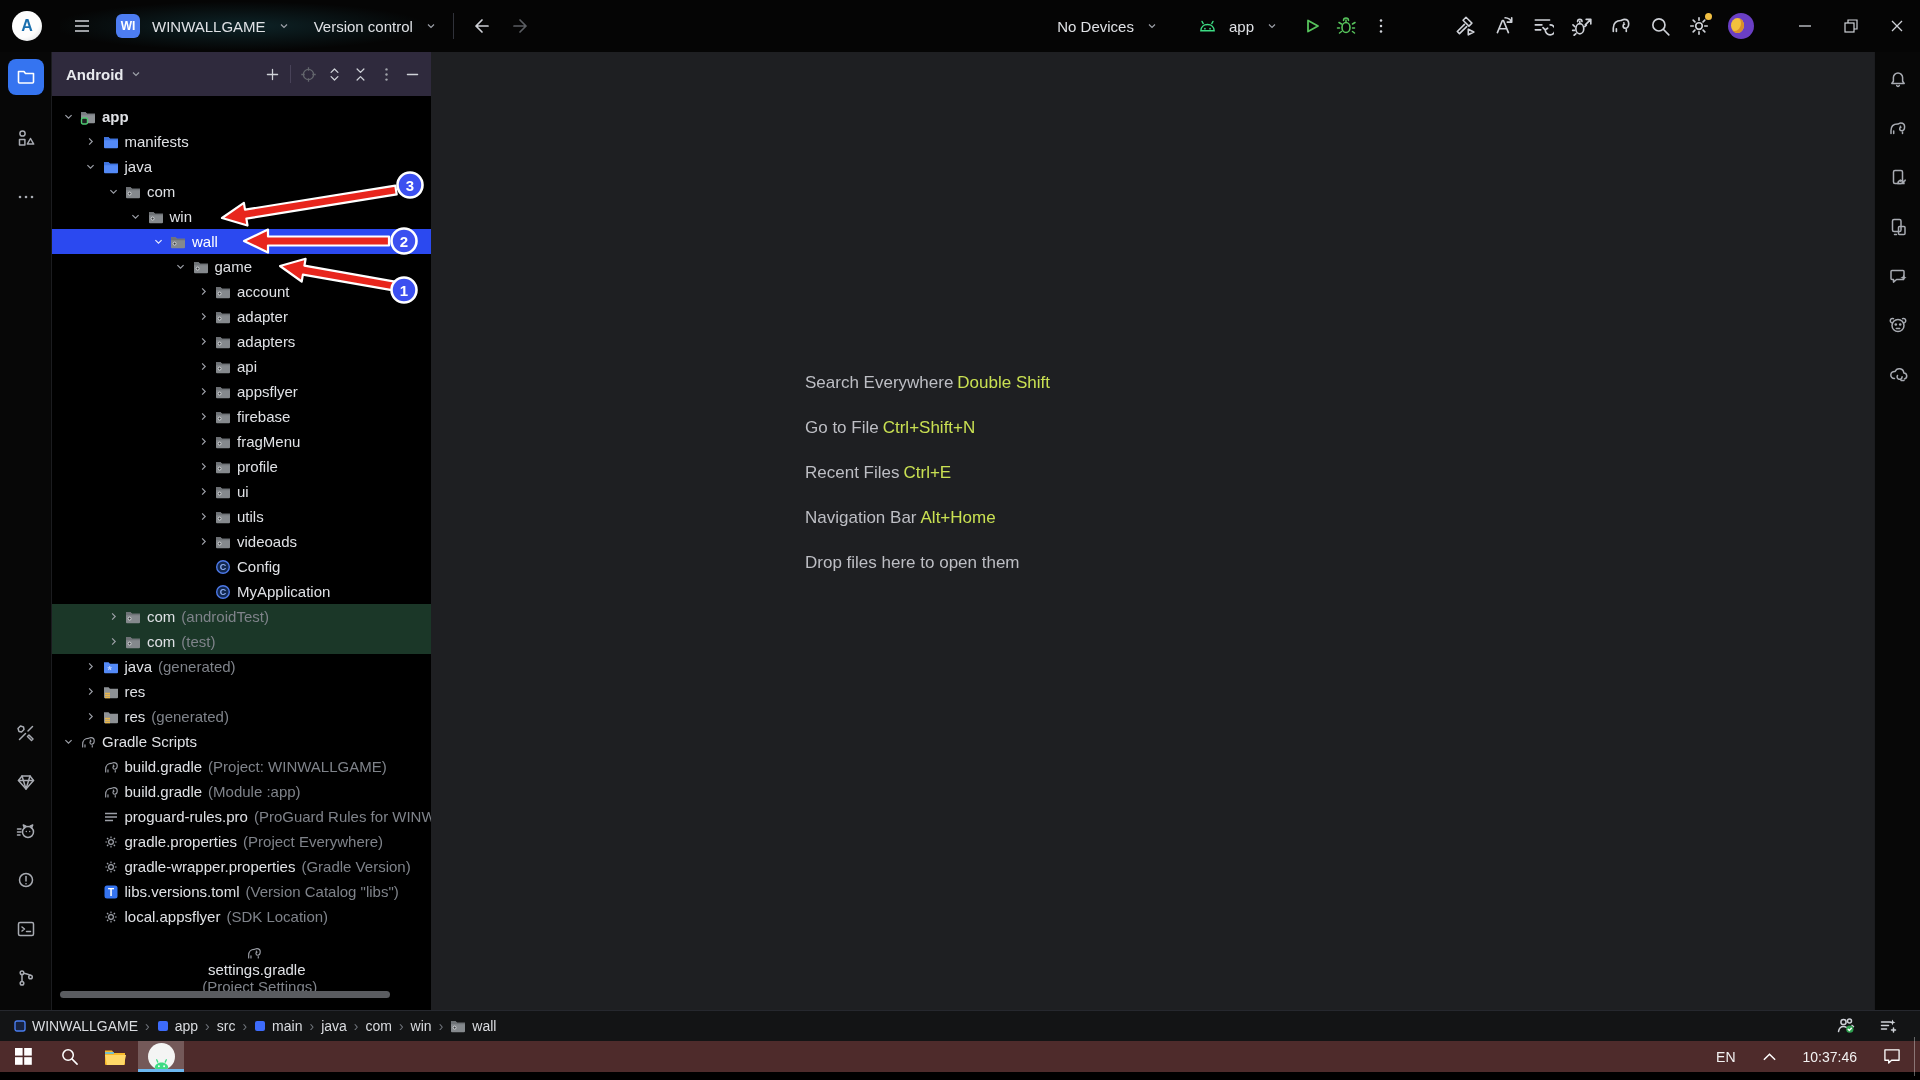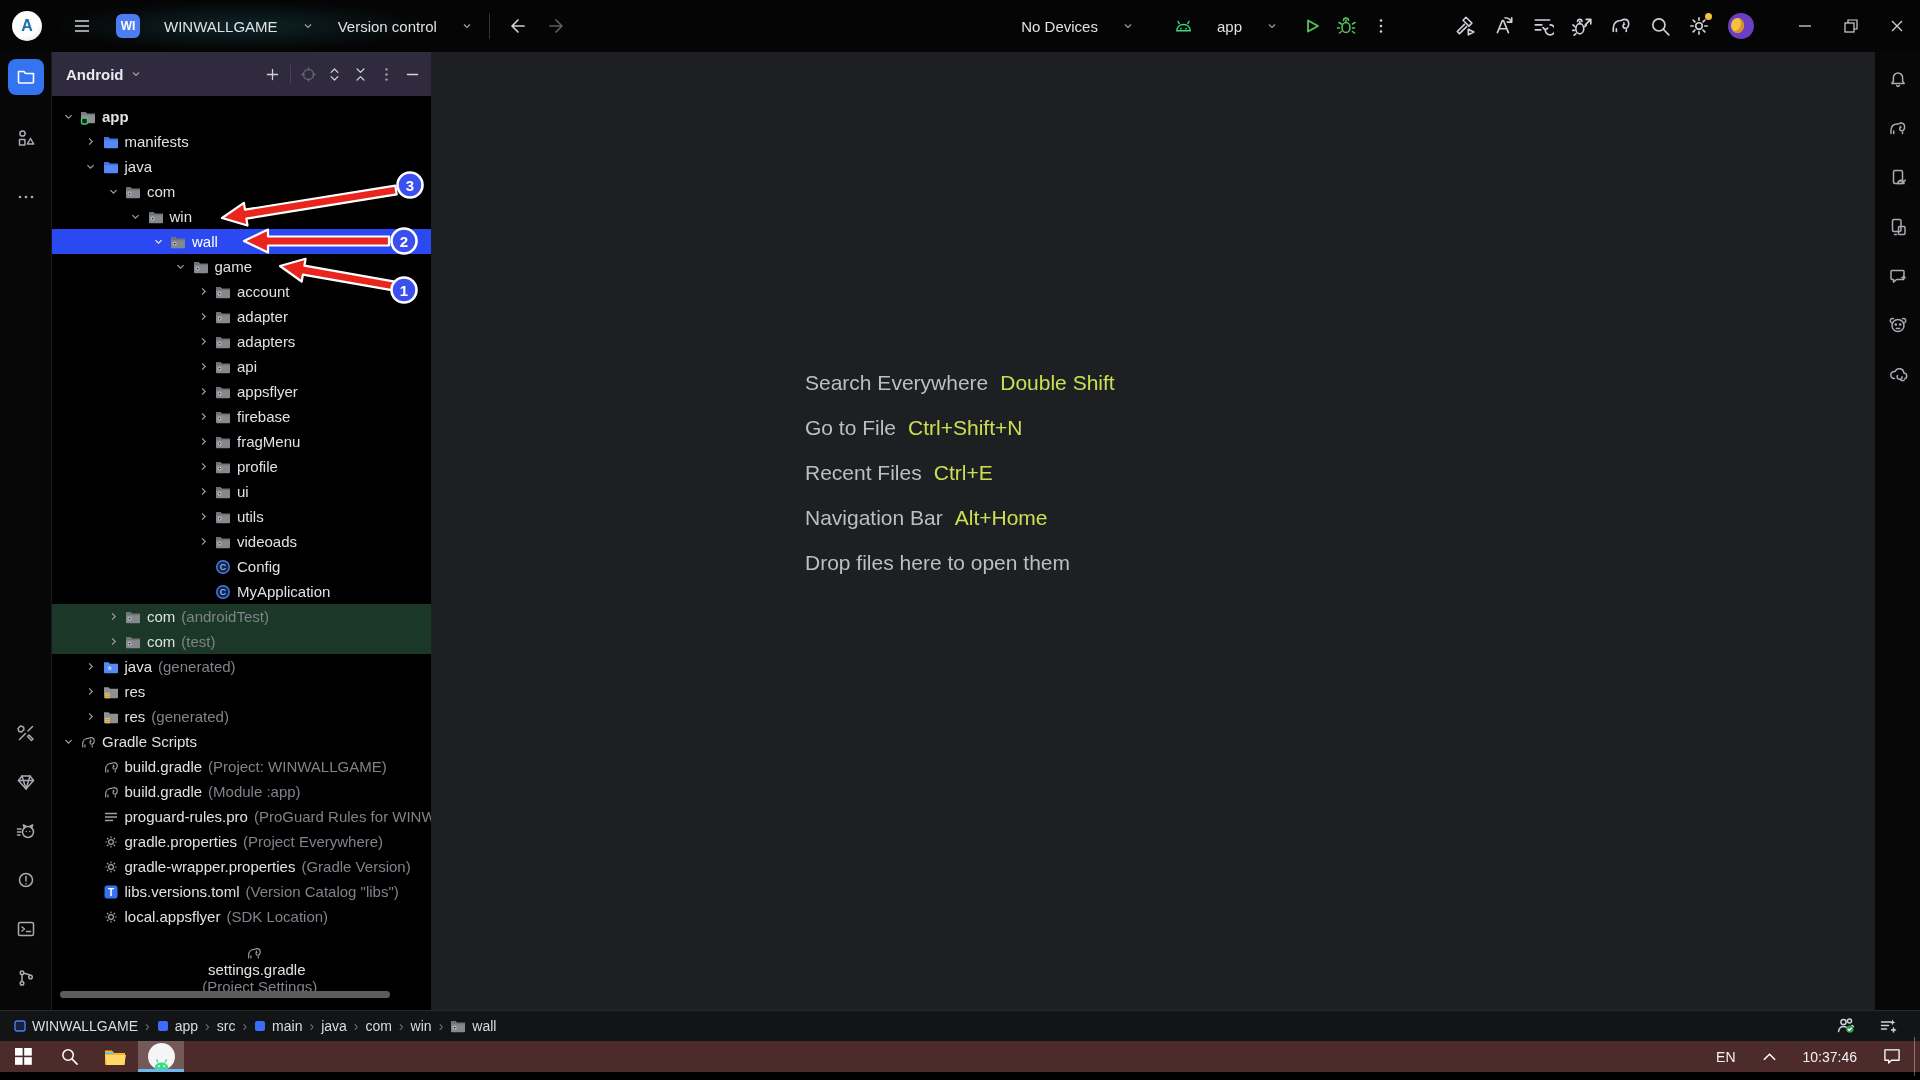--- a/index.html
+++ b/index.html
@@ -4,21 +4,21 @@
 <style>
   * { margin:0; padding:0; box-sizing:border-box; }
   html,body { width:1920px; height:1080px; background:#000; overflow:hidden;
     font-family:"Liberation Sans","DejaVu Sans",sans-serif; color:#dfe1e5; }
   svg { display:block; }
 
   
   .titlebar { height:52px; background:#050505; display:flex; align-items:center; position:relative; }
   .titlebar::before { content:""; position:absolute; left:60px; top:0; width:420px; height:52px;
      background:radial-gradient(ellipse 260px 34px at 180px 26px, rgba(22,66,74,.5), transparent 72%); pointer-events:none; }
-  .tb-item { display:flex; align-items:center; gap:24px; color:#dfe1e5; font-size:15px; position:relative; z-index:1; }
+  .tb-item { display:flex; align-items:center; gap:12px; color:#dfe1e5; font-size:15px; position:relative; z-index:1; }
   .tb-logo { width:30px; height:30px; border-radius:50%; margin:0 14px 0 12px;
      background:radial-gradient(circle at 35% 30%, #fdfdfd 60%, #cfd4d8); display:flex; align-items:center; justify-content:center;
      font-weight:bold; font-size:16px; color:#1a6fae; }
   .tb-burger { margin:0 16px; }
   .wi-badge { width:24px; height:24px; border-radius:6px; background:#4d7df2; color:#fff; font-size:12px; font-weight:bold;
      display:flex; align-items:center; justify-content:center; }
   .tb-sep { width:1px; height:26px; background:#30323a; margin:0 16px; }
   .tb-right { margin-left:auto; display:flex; align-items:center; }
   .win-btn { width:46px; height:52px; display:flex; align-items:center; justify-content:center; color:#cfd2d8; }
   .avatar { width:26px; height:26px; border-radius:50%; background:#6a3fc4; position:relative; overflow:hidden; }
@@ -49,21 +49,21 @@
   .row .note { color:#7f838a; margin-left:6px; }
   .row.selected { background:#2b49f0; color:#fff; }
   .row.selected .chev { color:#e8ecff; }
   .row.testbg { background:#1b3728; }
   .row.bold { font-weight:700; }
   .hscroll { position:absolute; left:8px; bottom:12px; width:330px; height:7px; border-radius:4px; background:#5a5c60; }
 
   
   .editor { flex:1; background:#1e1f22; position:relative; }
   .shortcuts { position:absolute; left:374px; top:318px; display:flex; flex-direction:column; gap:19px; }
-  .sc-row { display:flex; gap:12px; font-size:21px; line-height:26px; }
+  .sc-row { display:flex; gap:4px; font-size:17px; line-height:26px; }
   .sc-label { color:#bdbec4; }
   .sc-keys { color:#c9e052; }
 
   
   .statusbar { height:31px; background:#131415; border-top:1px solid #26282e; display:flex; align-items:center; padding:0 10px 0 14px; font-size:14px; color:#dadce0; }
   .bc { display:flex; align-items:center; gap:7px; }
   .bc-item { display:flex; align-items:center; gap:6px; }
   .bc-sep { color:#6f737a; font-size:14px; }
   .sb-right { margin-left:auto; display:flex; align-items:center; gap:22px; color:#b9bcc2; padding-right:12px; }
 

